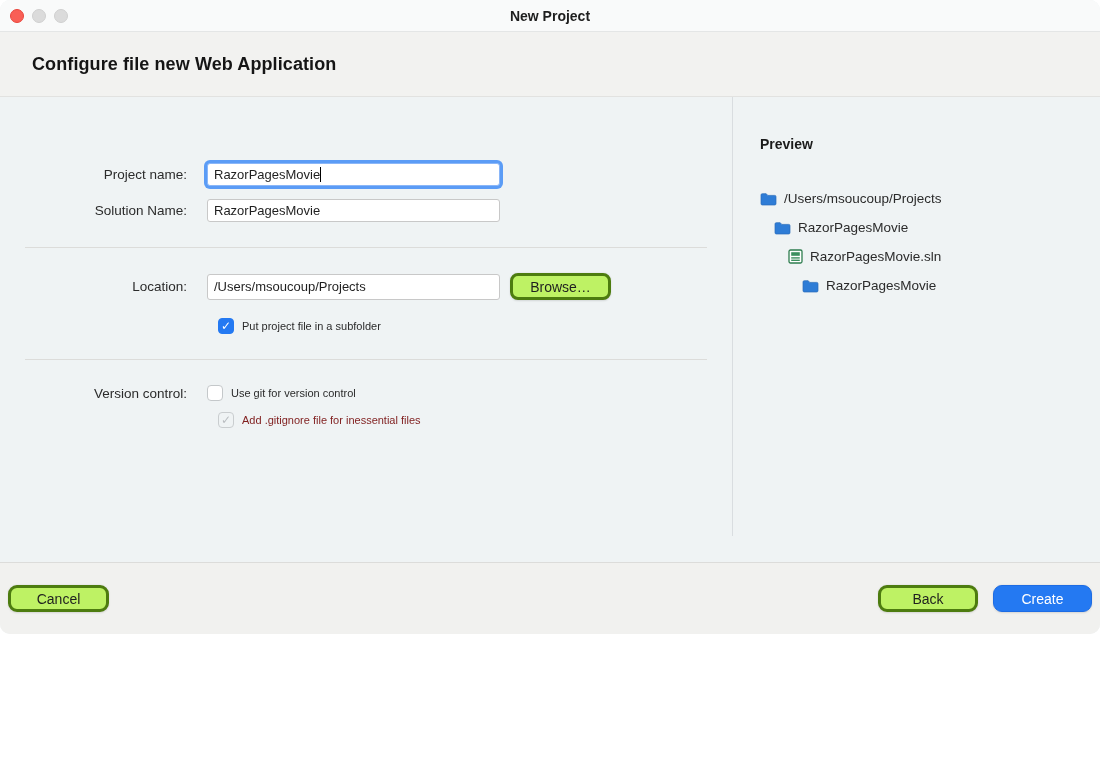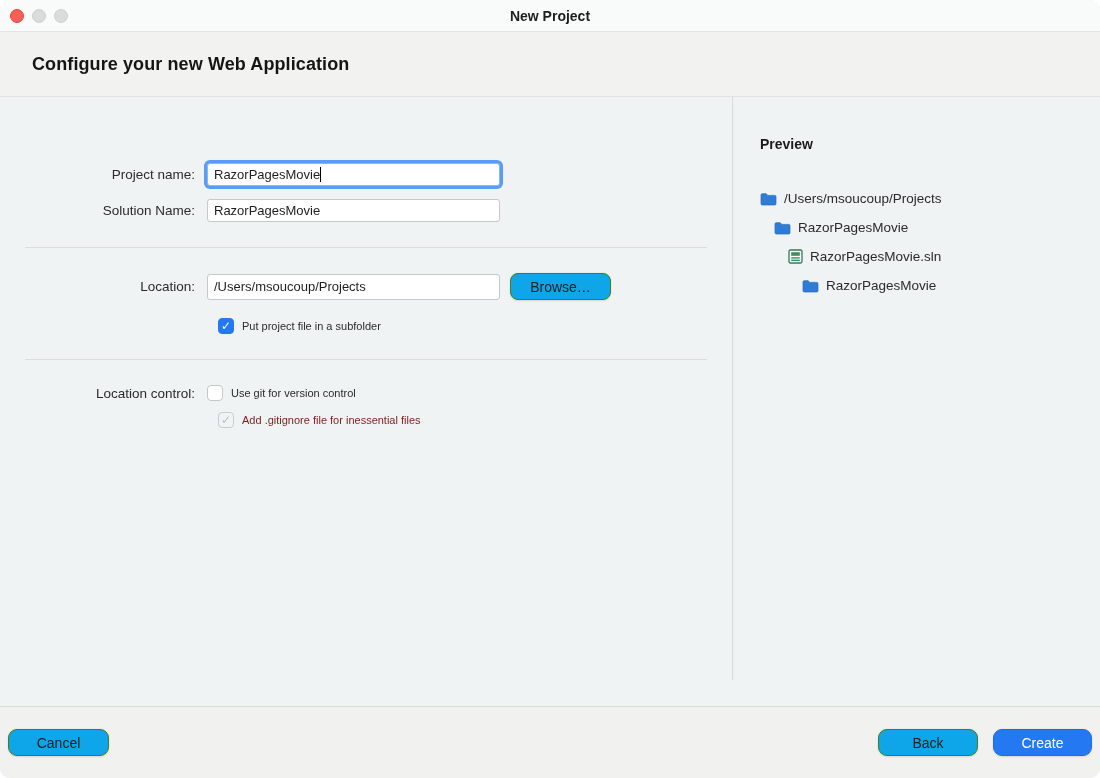--- a/index.html
+++ b/index.html
@@ -3,21 +3,21 @@
 <meta charset="utf-8">
 <style>
   * { margin: 0; padding: 0; box-sizing: border-box; }
   html, body { width: 1100px; height: 778px; }
   body {
     font-family: "Liberation Sans", "DejaVu Sans", sans-serif;
     background: #ffffff;
     color: #262626;
   }
   .window {
-    width: 1100px; height: 778px;
+    width: 1100px; height: 634px;
     display: flex; flex-direction: column;
     border-radius: 10px;
     overflow: hidden;
     background: #eff3f4;
   }
 
   
   .titlebar {
     height: 32px; flex: 0 0 32px;
     background: #f9fafa;
@@ -44,21 +44,21 @@
   }
   .header h1 { font-size: 18px; font-weight: bold; color: #151515; letter-spacing: .1px; }
 
   
   .content { flex: 1 1 auto; display: flex; background: #eff3f4; min-height: 0; }
   .form-pane { width: 733px; flex: 0 0 733px; border-right: 1px solid #d9dde0; padding-top: 66px; }
 
   .form-row { display: flex; align-items: center; margin-bottom: 13px; }
   .form-label {
     width: 207px; flex: 0 0 207px;
-    text-align: right; padding-right: 12px;
+    text-align: right; padding-right: 20px;
     font-size: 13.5px; color: #2b2b2b;
   }
   .text-input {
     width: 293px; height: 23px;
     background: #ffffff;
     border: 1px solid #c8c8c8;
     border-radius: 3px;
     font-family: "Liberation Sans", "DejaVu Sans", sans-serif;
     font-size: 13px; color: #1f1f1f;
     padding: 0 6px;
@@ -73,22 +73,22 @@
   .caret {
     position: absolute; top: 4px; left: 113px;
     width: 1px; height: 15px; background: #000;
   }
   .location-input { height: 26px; }
 
   .separator { height: 1px; background: #dcdcda; margin: 25px 25px 25px 25px; }
 
   .btn {
     font-family: "Liberation Sans", "DejaVu Sans", sans-serif;
-    background: #0ea5e9;
-    border: 1px solid #4d7c0f;
+    background: #bef264;
+    border: 3px solid #4d7c0f;
     border-radius: 8px;
     box-shadow: 0 0.5px 2px rgba(0,0,0,0.12);
     font-size: 14px; color: #1f1f1f;
     cursor: pointer;
   }
   .browse-btn { width: 101px; height: 27px; margin-left: 10px; }
 
   .checkbox-row { display: flex; align-items: center; margin-bottom: 11px; }
   .cb-indent { width: 218px; flex: 0 0 218px; }
   .checkbox {
@@ -138,21 +138,21 @@
   <div class="titlebar">
     <div class="traffic-lights">
       <span class="tl tl-close"></span>
       <span class="tl tl-min"></span>
       <span class="tl tl-zoom"></span>
     </div>
     <div class="titlebar-title">New Project</div>
   </div>
 
   <div class="header">
-    <h1>Configure your new Web Application</h1>
+    <h1>Configure file new Web Application</h1>
   </div>
 
   <div class="content">
 
     <div class="form-pane">
 
       <div class="form-row">
         <label class="form-label">Project name:</label>
         <span class="input-wrap">
           <input class="text-input focused" type="text" value="RazorPagesMovie" style="">
@@ -175,21 +175,21 @@
 
       <div class="checkbox-row" style="margin-top:18px;">
         <span class="cb-indent"></span>
         <span class="checkbox checked">✓</span>
         <span class="cb-label">Put project file in a subfolder</span>
       </div>
 
       <div class="separator"></div>
 
       <div class="checkbox-row">
-        <label class="form-label">Location control:</label>
+        <label class="form-label">Version control:</label>
         <span class="checkbox unchecked"></span>
         <span class="cb-label">Use git for version control</span>
       </div>
 
       <div class="checkbox-row">
         <span class="cb-indent"></span>
         <span class="checkbox checked-disabled">✓</span>
         <span class="cb-label disabled">Add .gitignore file for inessential files</span>
       </div>
 

